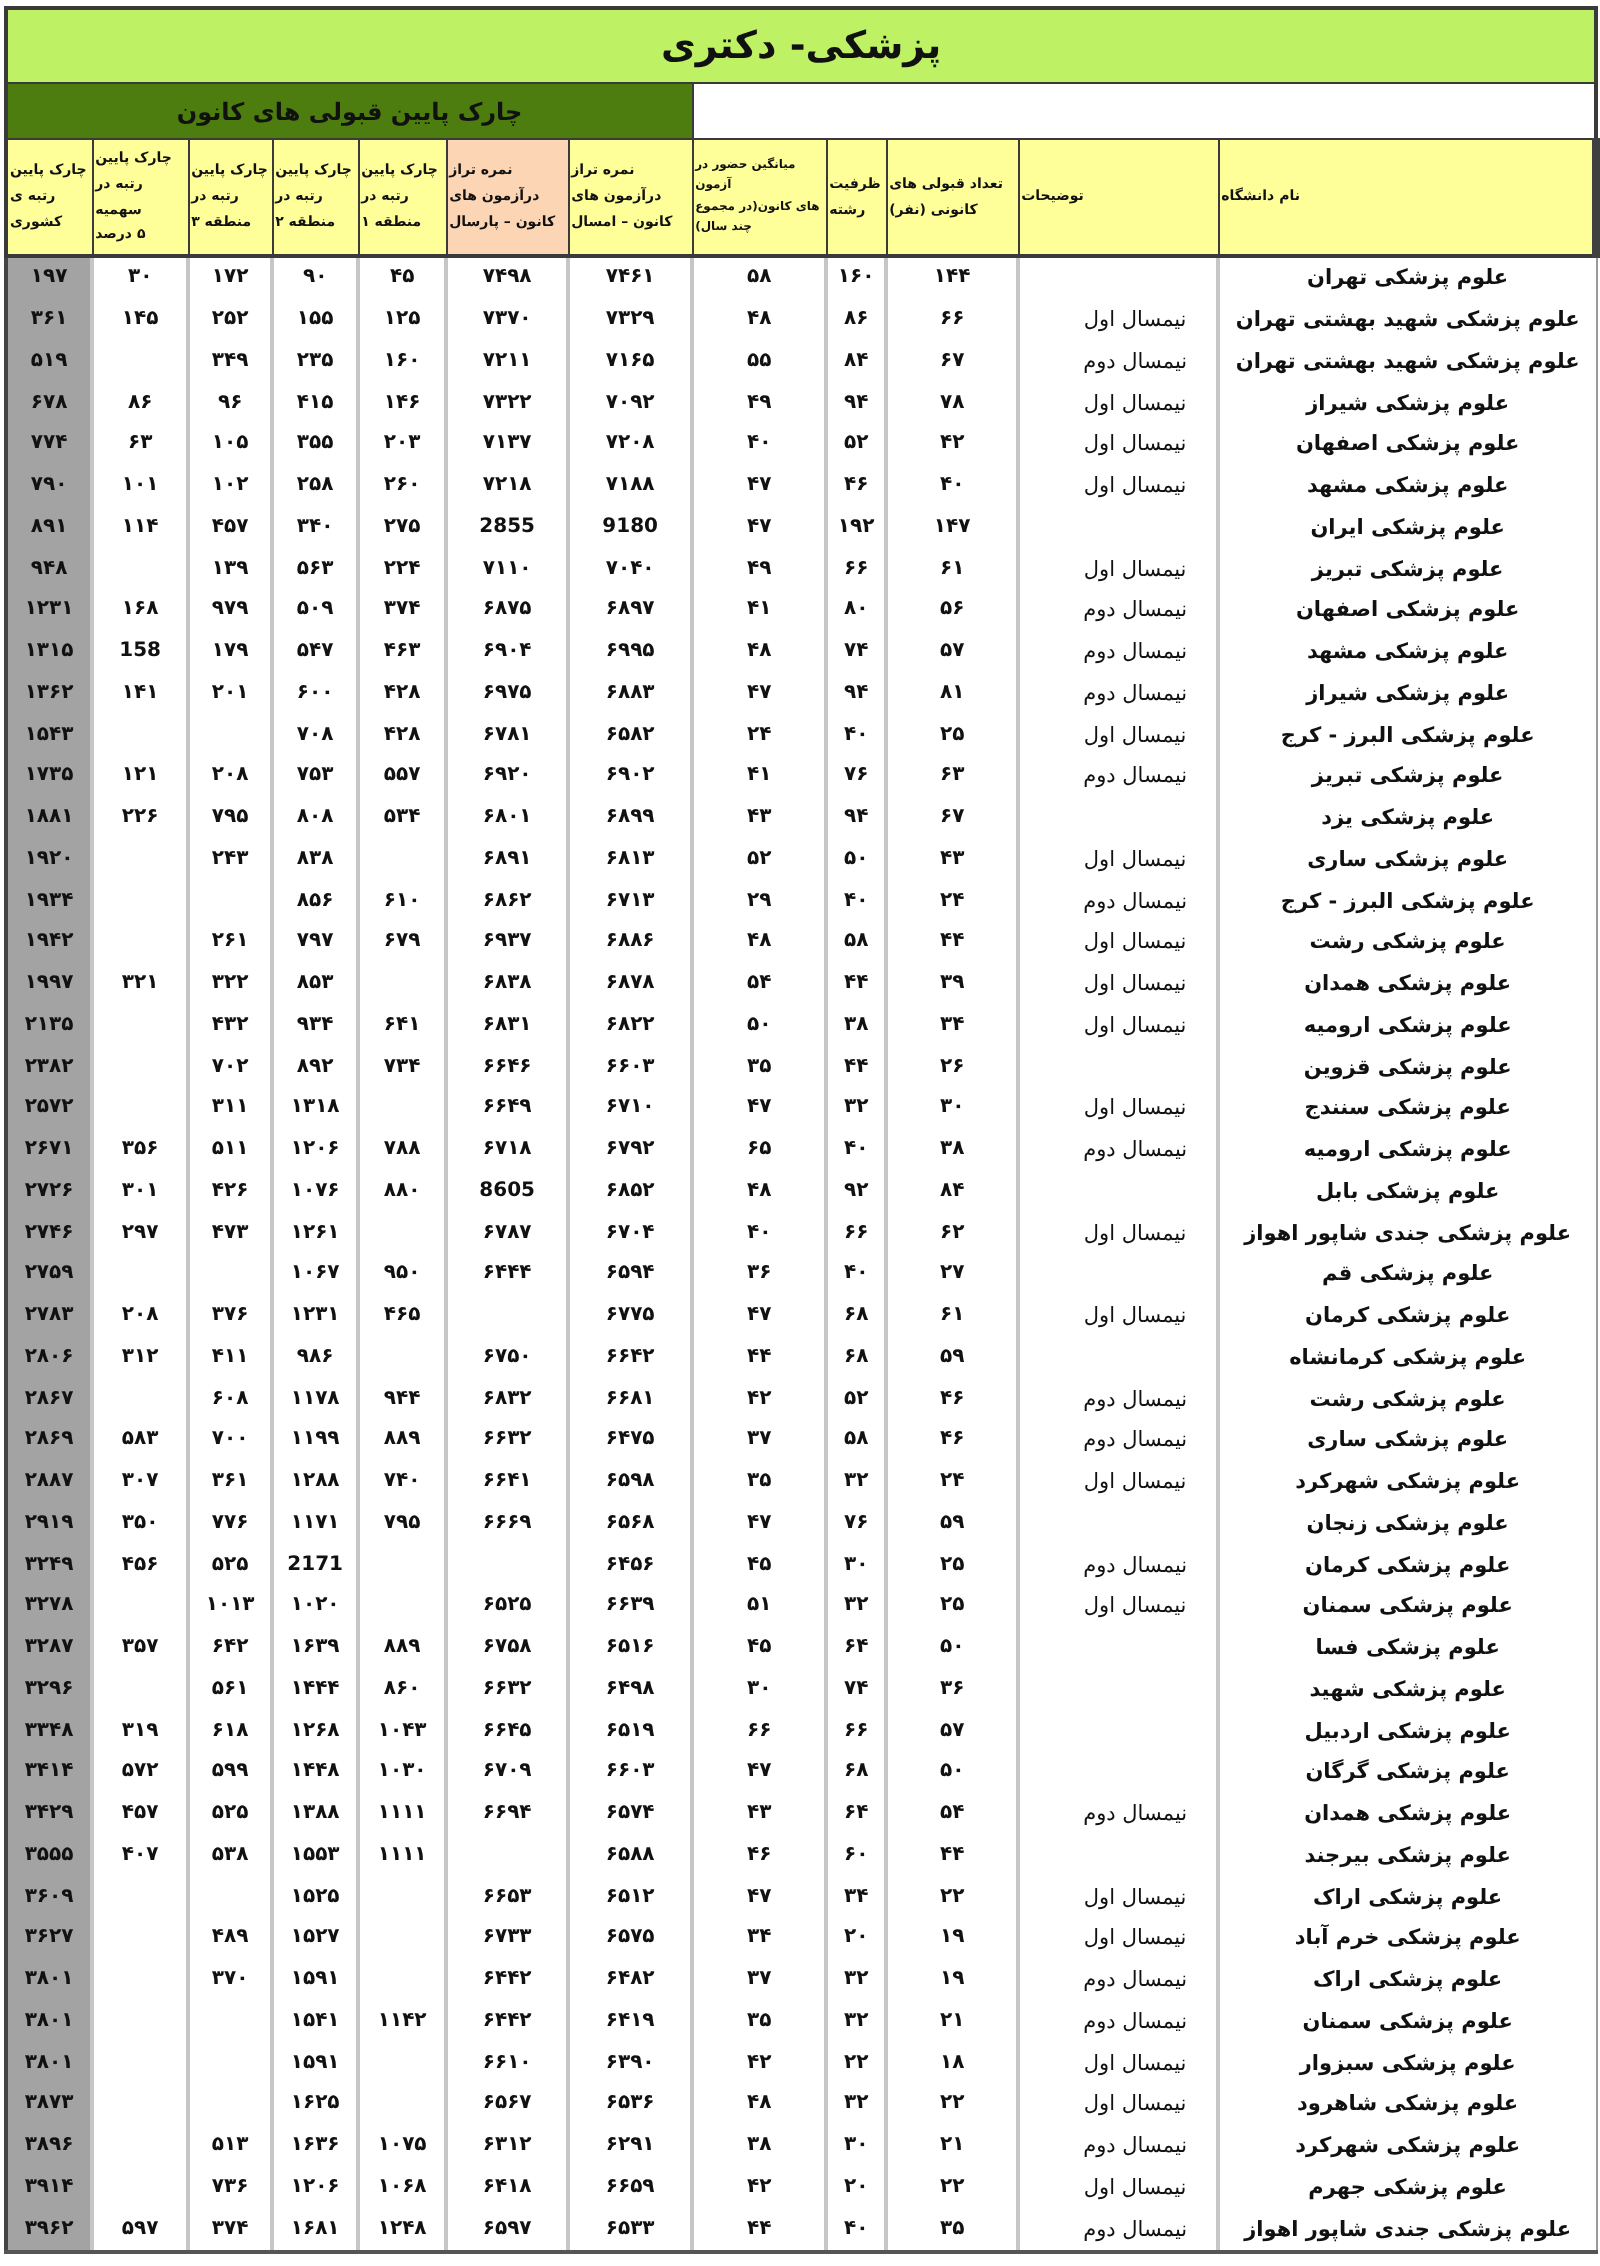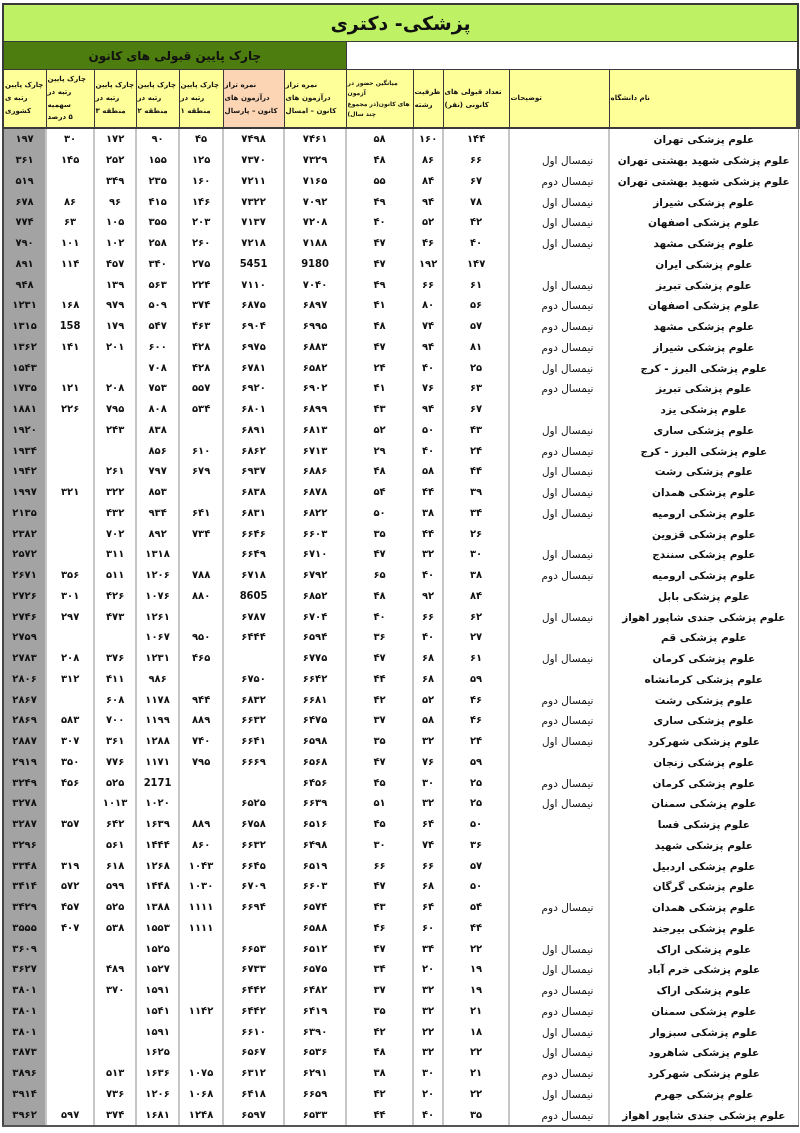--- a/index.html
+++ b/index.html
@@ -171,21 +171,21 @@
         <td class="c-q_rank_quota5">۱۰۱</td>
         <td class="c-q_rank_national">۷۹۰</td>
       </tr>
       <tr>
         <td class="c-university">علوم پزشکی ایران</td>
         <td class="c-notes"></td>
         <td class="c-admitted_count">۱۴۷</td>
         <td class="c-capacity">۱۹۲</td>
         <td class="c-avg_attendance">۴۷</td>
         <td class="c-score_this_year">9180</td>
-        <td class="c-score_last_year">5451</td>
+        <td class="c-score_last_year">2855</td>
         <td class="c-q_rank_region1">۲۷۵</td>
         <td class="c-q_rank_region2">۳۴۰</td>
         <td class="c-q_rank_region3">۴۵۷</td>
         <td class="c-q_rank_quota5">۱۱۴</td>
         <td class="c-q_rank_national">۸۹۱</td>
       </tr>
       <tr>
         <td class="c-university">علوم پزشکی تبریز</td>
         <td class="c-notes">نیمسال اول</td>
         <td class="c-admitted_count">۶۱</td>

